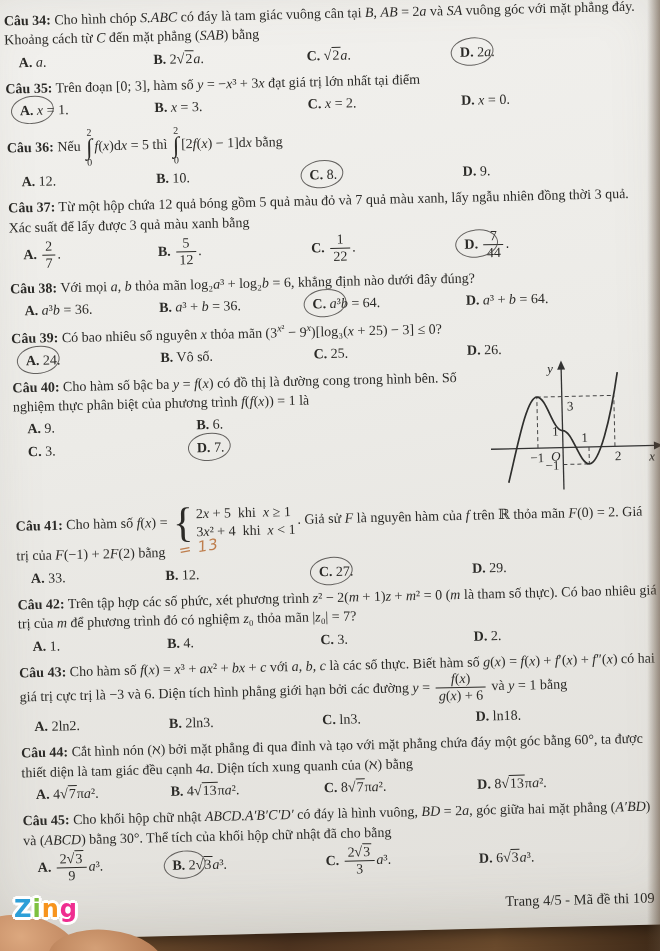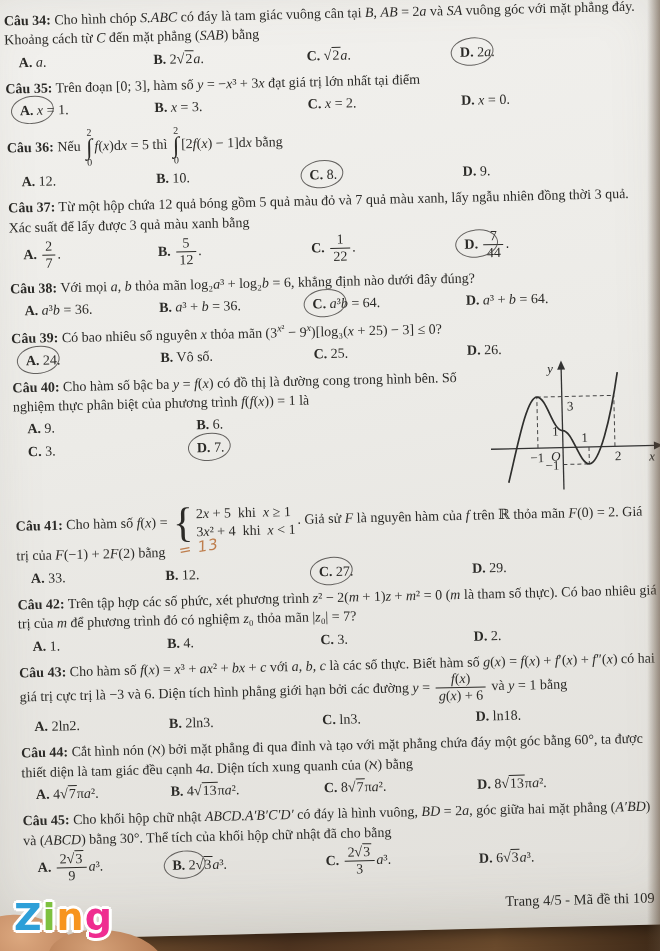--- a/index.html
+++ b/index.html
@@ -57,21 +57,21 @@
   .pfoot{text-align:right;padding:10px 10px 0 0;font-size:14.5px;}
   
   .edge-r{position:absolute;right:0;top:0;width:13px;height:100%;
     background:linear-gradient(to right,rgba(86,66,47,0),rgba(86,66,47,.55));pointer-events:none;}
   .finger{position:absolute;border-radius:50%;}
   .f1{left:-30px;top:916px;width:112px;height:74px;transform:rotate(14deg);
       background:radial-gradient(ellipse at 42% 30%,#dca87f,#bd835c 68%,#9a653f);}
   .f2{left:48px;top:930px;width:116px;height:62px;transform:rotate(6deg);
       background:radial-gradient(ellipse at 40% 32%,#d4a077,#b47a52 70%,#8f5c38);}
   .zing{position:absolute;left:14px;top:895px;
-    font-family:"DejaVu Sans",sans-serif;font-weight:bold;font-size:38px;letter-spacing:1px;}
+    font-family:"DejaVu Sans",sans-serif;font-weight:bold;font-size:24px;letter-spacing:1px;}
   .zing span{
     text-shadow:-2px -2px 0 #fff,2px -2px 0 #fff,-2px 2px 0 #fff,2px 2px 0 #fff,
                  0 3px 0 #fff,0 -3px 0 #fff,3px 0 0 #fff,-3px 0 0 #fff;}
   svg text{font-family:"Liberation Serif","DejaVu Serif",serif;font-size:13px;fill:#2a2a28;}
   svg .it{font-style:italic;}
 </style>
 </head>
 <body>
 
 <div class="scene">

